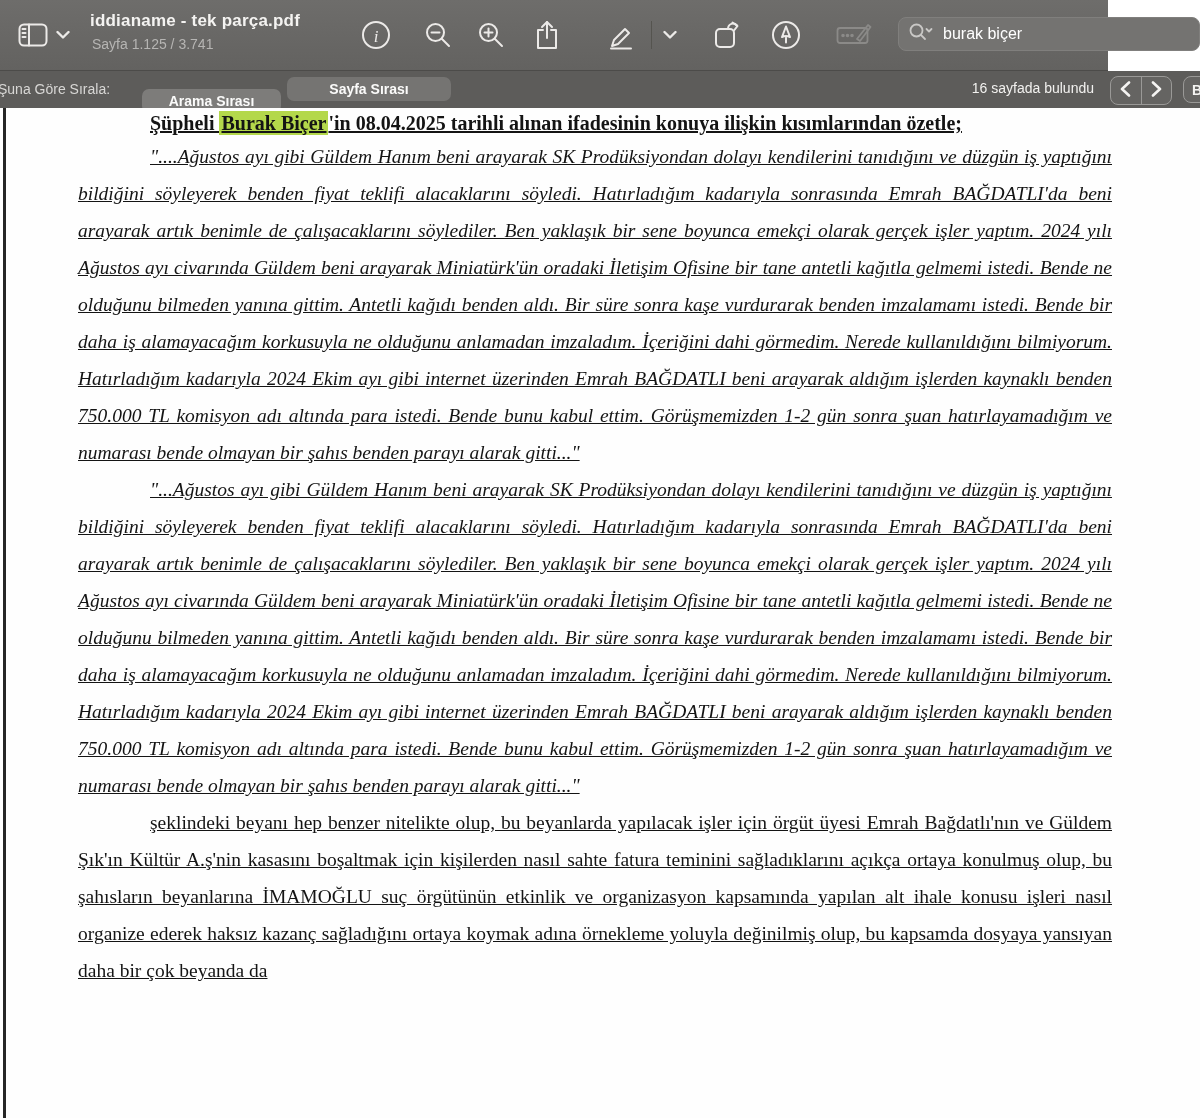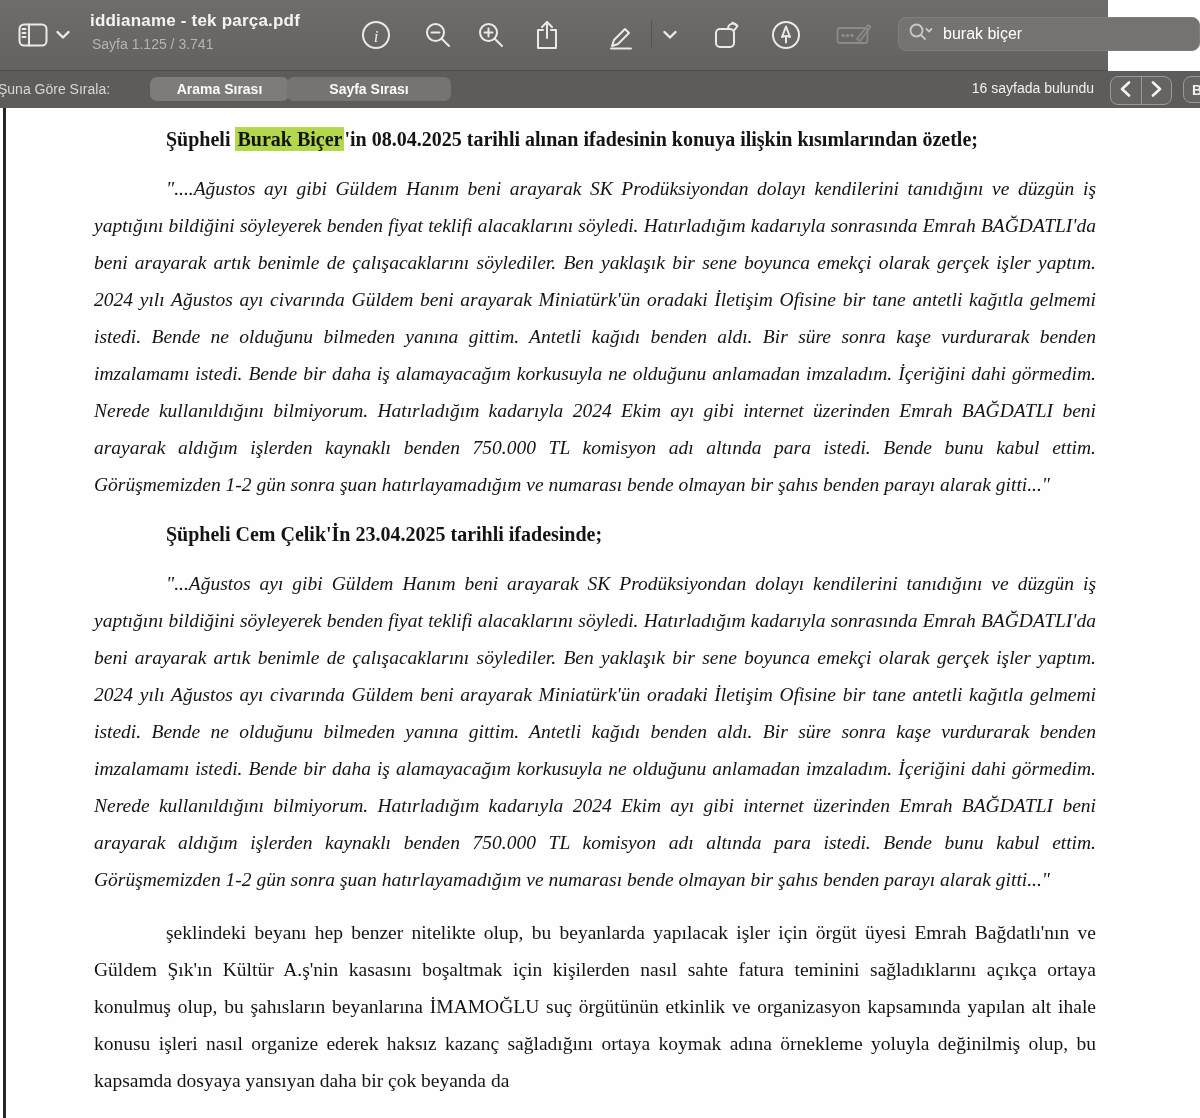--- a/index.html
+++ b/index.html
@@ -61,21 +61,21 @@
   .page{
     position:absolute;left:0;top:108px;width:1200px;height:1010px;
     background:#fefefe;overflow:hidden;
   }
   .page-edge{position:absolute;left:3px;top:0;width:3px;height:100%;background:#262626;}
   .doc{
     position:absolute;left:78px;top:0;width:1034px;
     font-family:"Liberation Serif",serif;color:#141414;
     font-size:19.5px;line-height:37px;text-align:justify;
   }
-  .doc p{margin:16px;}
+  .doc p{margin:0;text-decoration:underline;}
   .h1{margin-top:14px;font-weight:bold;font-size:20px;text-indent:72px;line-height:30px;}
   .hl{background:#b4d84b;padding:1px 2px;}
   .quote{margin-top:16px;font-style:italic;text-indent:72px;}
   .plain{margin-top:22px;text-indent:72px;line-height:32px;}
   .h2{margin-top:24px;font-weight:bold;font-size:20px;text-indent:72px;line-height:30px;}
   .closing{margin-top:26px;text-indent:72px;}
 </style>
 </head>
 <body>
 
@@ -180,21 +180,21 @@
         <polyline points="17.5,6 20,8.5 22.5,6"></polyline>
       </svg>
     </span>
     <input type="text" value="burak biçer" style="">
   </div>
 </div>
 
 <div class="subtoolbar">
   <div class="sort-label">Şuna Göre Sırala:</div>
 
-  <button class="seg-btn sel" style="left:150px;width:139px;">Arama Sırası</button>
+  <button class="seg-btn sel" style="left:142px;width:139px;margin-top:12px;">Arama Sırası</button>
   <button class="seg-btn unsel" style="left:287px;width:164px;">Sayfa Sırası</button>
 
   <div class="result-count">16 sayfada bulundu</div>
 
   <div class="nav-group">
     <div class="nav-btn">
       <span>
         <svg width="11" height="16" viewBox="0 0 11 16" fill="none" stroke="#f4f3f1" stroke-width="2.6" stroke-linecap="round" stroke-linejoin="round">
           <polyline points="9,1.5 2,8 9,14.5"></polyline>
         </svg>
@@ -214,20 +214,19 @@
 
 <div class="page">
   <div class="page-edge"></div>
   <div class="doc">
 
     <p class="h1"><span>Şüpheli </span><span class="hl">Burak Biçer</span><span>'in 08.04.2025 tarihli alınan ifadesinin konuya ilişkin kısımlarından özetle;</span></p>
 
     <p class="quote">"....Ağustos ayı gibi Güldem Hanım beni arayarak SK Prodüksiyondan dolayı kendilerini tanıdığını ve düzgün iş yaptığını bildiğini söyleyerek benden fiyat teklifi alacaklarını söyledi. Hatırladığım kadarıyla sonrasında Emrah BAĞDATLI'da beni arayarak artık benimle de çalışacaklarını söylediler. Ben yaklaşık bir sene boyunca emekçi olarak gerçek işler yaptım. 2024 yılı Ağustos ayı civarında Güldem beni arayarak Miniatürk'ün oradaki İletişim Ofisine bir tane antetli kağıtla gelmemi istedi. Bende ne olduğunu bilmeden yanına gittim.  Antetli kağıdı benden aldı. Bir süre sonra kaşe vurdurarak benden imzalamamı istedi. Bende bir daha iş alamayacağım korkusuyla ne olduğunu anlamadan imzaladım. İçeriğini dahi görmedim. Nerede kullanıldığını bilmiyorum. Hatırladığım kadarıyla 2024 Ekim ayı gibi internet üzerinden Emrah BAĞDATLI beni arayarak aldığım işlerden kaynaklı benden 750.000 TL komisyon adı altında para istedi. Bende bunu kabul ettim. Görüşmemizden 1-2 gün sonra şuan hatırlayamadığım ve numarası bende olmayan bir şahıs benden parayı alarak gitti..."</p>
 
 
-    <p class="h2">Şüpheli Cem Çelik'İn 23.04.2025 tarihli ifadesinde;</p>
 
     <p class="quote">"...Ağustos ayı gibi Güldem Hanım beni arayarak SK Prodüksiyondan dolayı kendilerini tanıdığını ve düzgün iş yaptığını bildiğini söyleyerek benden fiyat teklifi alacaklarını söyledi. Hatırladığım kadarıyla sonrasında Emrah BAĞDATLI'da beni arayarak artık benimle de çalışacaklarını söylediler. Ben yaklaşık bir sene boyunca emekçi olarak gerçek işler yaptım. 2024 yılı Ağustos ayı civarında Güldem beni arayarak Miniatürk'ün oradaki İletişim Ofisine bir tane antetli kağıtla gelmemi istedi. Bende ne olduğunu bilmeden yanına gittim.  Antetli kağıdı benden aldı. Bir süre sonra kaşe vurdurarak benden imzalamamı istedi. Bende bir daha iş alamayacağım korkusuyla ne olduğunu anlamadan imzaladım. İçeriğini dahi görmedim. Nerede kullanıldığını bilmiyorum. Hatırladığım kadarıyla 2024 Ekim ayı gibi internet üzerinden Emrah BAĞDATLI beni arayarak aldığım işlerden kaynaklı benden 750.000 TL komisyon adı altında para istedi. Bende bunu kabul ettim. Görüşmemizden 1-2 gün sonra şuan hatırlayamadığım ve numarası bende olmayan bir şahıs benden parayı alarak gitti..."</p>
 
     <p class="closing">şeklindeki beyanı hep benzer nitelikte olup, bu beyanlarda yapılacak işler için örgüt üyesi Emrah Bağdatlı'nın ve Güldem Şık'ın Kültür A.ş'nin kasasını boşaltmak için kişilerden nasıl sahte fatura teminini sağladıklarını açıkça ortaya konulmuş olup, bu şahısların beyanlarına İMAMOĞLU suç örgütünün etkinlik ve organizasyon kapsamında yapılan alt ihale konusu işleri nasıl organize ederek haksız kazanç sağladığını ortaya koymak adına örnekleme yoluyla değinilmiş olup, bu kapsamda dosyaya yansıyan daha bir çok beyanda da</p>
 
   </div>
 </div>
 
 </body></html>

